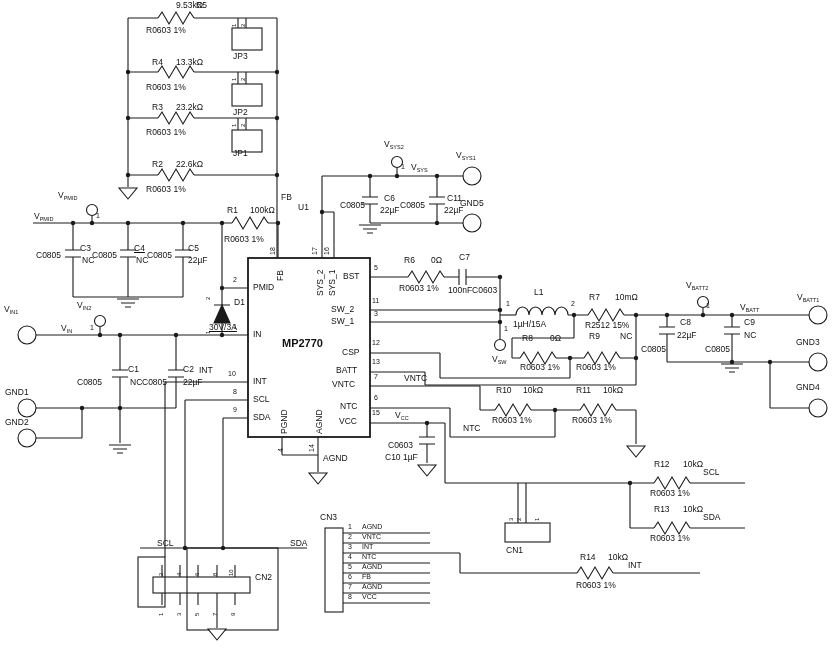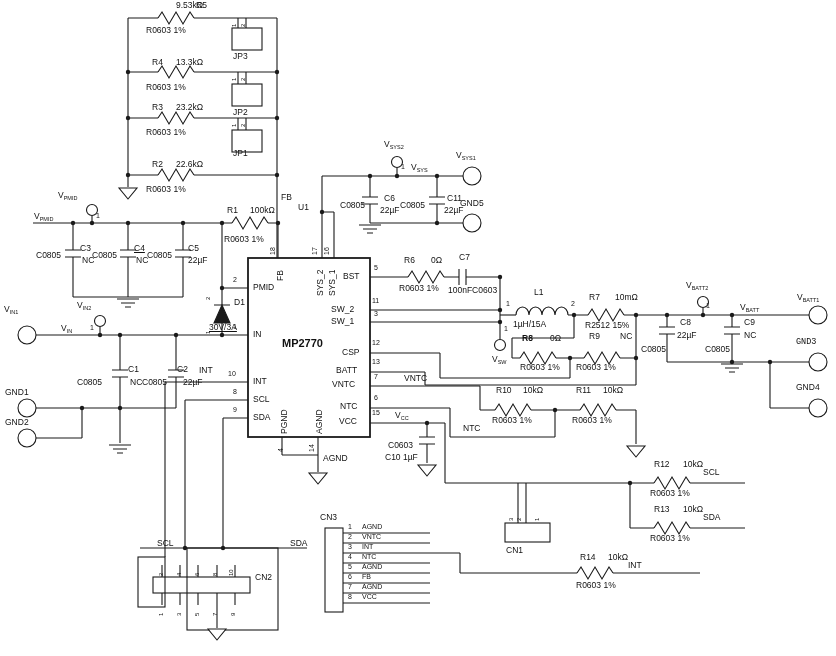--- a/index.html
+++ b/index.html
@@ -300,35 +300,35 @@
       <span class="lbl" style="left: 492px; top: 354px;"><span>V</span><sub>SW</sub></span>
       <span class="lbl" style="left: 534px; top: 287px;">L1</span>
       <span class="lbl sm" style="left: 506px; top: 300px;">1</span>
       <span class="lbl sm" style="left: 571px; top: 300px;">2</span>
       <span class="lbl" style="left: 513px; top: 319px;">1µH/15A</span>
       <span class="lbl" style="left: 589px; top: 292px;">R7</span>
       <span class="lbl" style="left: 615px; top: 292px;">10mΩ</span>
       <span class="lbl" style="left: 585px; top: 320px;">R2512 15%</span>
       <span class="lbl" style="left: 589px; top: 331px;">R9</span>
       <span class="lbl" style="left: 620px; top: 331px;">NC</span>
-      <span class="lbl" style="left: 522px; top: 333px; font-weight: bold;">R8</span>
+      <span class="lbl" style="left: 522px; top: 333px;">R8</span>
       <span class="lbl" style="left: 550px; top: 333px;">0Ω</span>
       <span class="lbl" style="left: 520px; top: 362px;">R0603 1%</span>
       <span class="lbl" style="left: 576px; top: 362px;">R0603 1%</span>
       <span class="lbl" style="left: 686px; top: 280px;"><span>V</span><sub>BATT2</sub></span>
       <span class="lbl sm" style="left: 706px; top: 302px;">1</span>
       <span class="lbl" style="left: 740px; top: 302px;"><span>V</span><sub>BATT</sub></span>
       <span class="lbl" style="left: 797px; top: 292px;"><span>V</span><sub>BATT1</sub></span>
       <span class="lbl" style="left: 680px; top: 317px;">C8</span>
       <span class="lbl" style="left: 677px; top: 330px;">22µF</span>
       <span class="lbl" style="left: 641px; top: 344px;">C0805</span>
       <span class="lbl" style="left: 744px; top: 317px;">C9</span>
       <span class="lbl" style="left: 744px; top: 330px;">NC</span>
       <span class="lbl" style="left: 705px; top: 344px;">C0805</span>
-      <span class="lbl" style="left: 796px; top: 337px; font-family: Liberation Mono, monospace;">GND3</span>
+      <span class="lbl" style="left: 796px; top: 337px;">GND3</span>
       <span class="lbl" style="left: 796px; top: 382px;">GND4</span>
       <span class="lbl" style="left: 404px; top: 373px;">VNTC</span>
       <span class="lbl" style="left: 395px; top: 410px;"><span>V</span><sub>CC</sub></span>
       <span class="lbl" style="left: 463px; top: 423px;">NTC</span>
       <span class="lbl" style="left: 496px; top: 385px;">R10</span>
       <span class="lbl" style="left: 523px; top: 385px;">10kΩ</span>
       <span class="lbl" style="left: 492px; top: 415px;">R0603 1%</span>
       <span class="lbl" style="left: 576px; top: 385px;">R11</span>
       <span class="lbl" style="left: 603px; top: 385px;">10kΩ</span>
       <span class="lbl" style="left: 572px; top: 415px;">R0603 1%</span>
@@ -383,21 +383,21 @@
       <span class="lbl" style="left: 5px; top: 387px;">GND1</span>
       <span class="lbl" style="left: 5px; top: 417px;">GND2</span>
       <span class="lbl" style="left: 4px; top: 304px;"><span>V</span><sub>IN1</sub></span>
       <span class="lbl" style="left: 77px; top: 300px;"><span>V</span><sub>IN2</sub></span>
       <span class="lbl sm" style="left: 90px; top: 324px;">1</span>
       <span class="lbl" style="left: 61px; top: 323px;"><span>V</span><sub>IN</sub></span>
       <span class="lbl" style="left: 77px; top: 377px;">C0805</span>
       <span class="lbl" style="left: 128px; top: 364px;">C1</span>
       <span class="lbl" style="left: 130px; top: 377px;">NC</span>
       <span class="lbl" style="left: 142px; top: 377px;">C0805</span>
-      <span class="lbl" style="left: 177px; top: 364px;">C2</span>
+      <span class="lbl" style="left: 183px; top: 364px;">C2</span>
       <span class="lbl" style="left: 183px; top: 377px;">22µF</span>
       <span class="lbl" style="left: 199px; top: 365px;">INT</span>
       <span class="lbl" style="left: 234px; top: 297px;">D1</span>
       <span class="lbl" style="left: 209px; top: 322px; text-decoration: underline;">30V/3A</span>
       <span class="lbl rot tiny" style="left: 205px; top: 300px;">2</span>
       <span class="lbl rot tiny" style="left: 205px; top: 334px;">1</span>
       <span class="lbl" style="left: 323px; top: 453px;">AGND</span>
     </div>
 </div>
 

